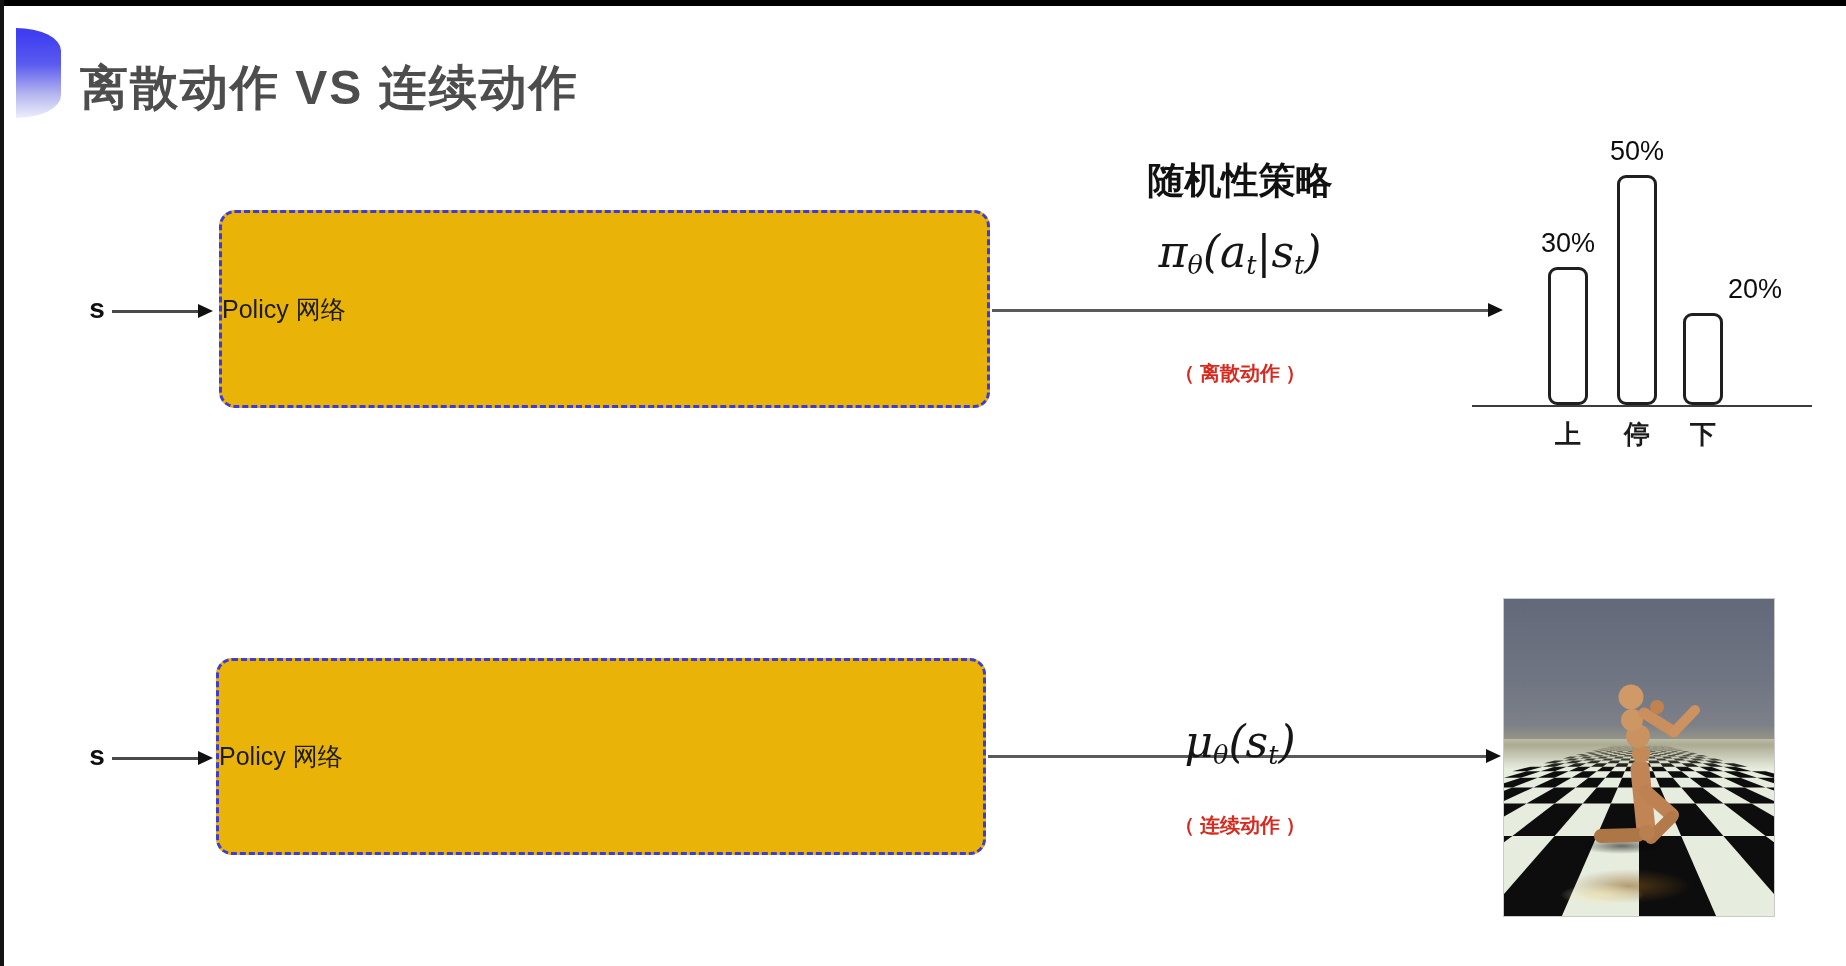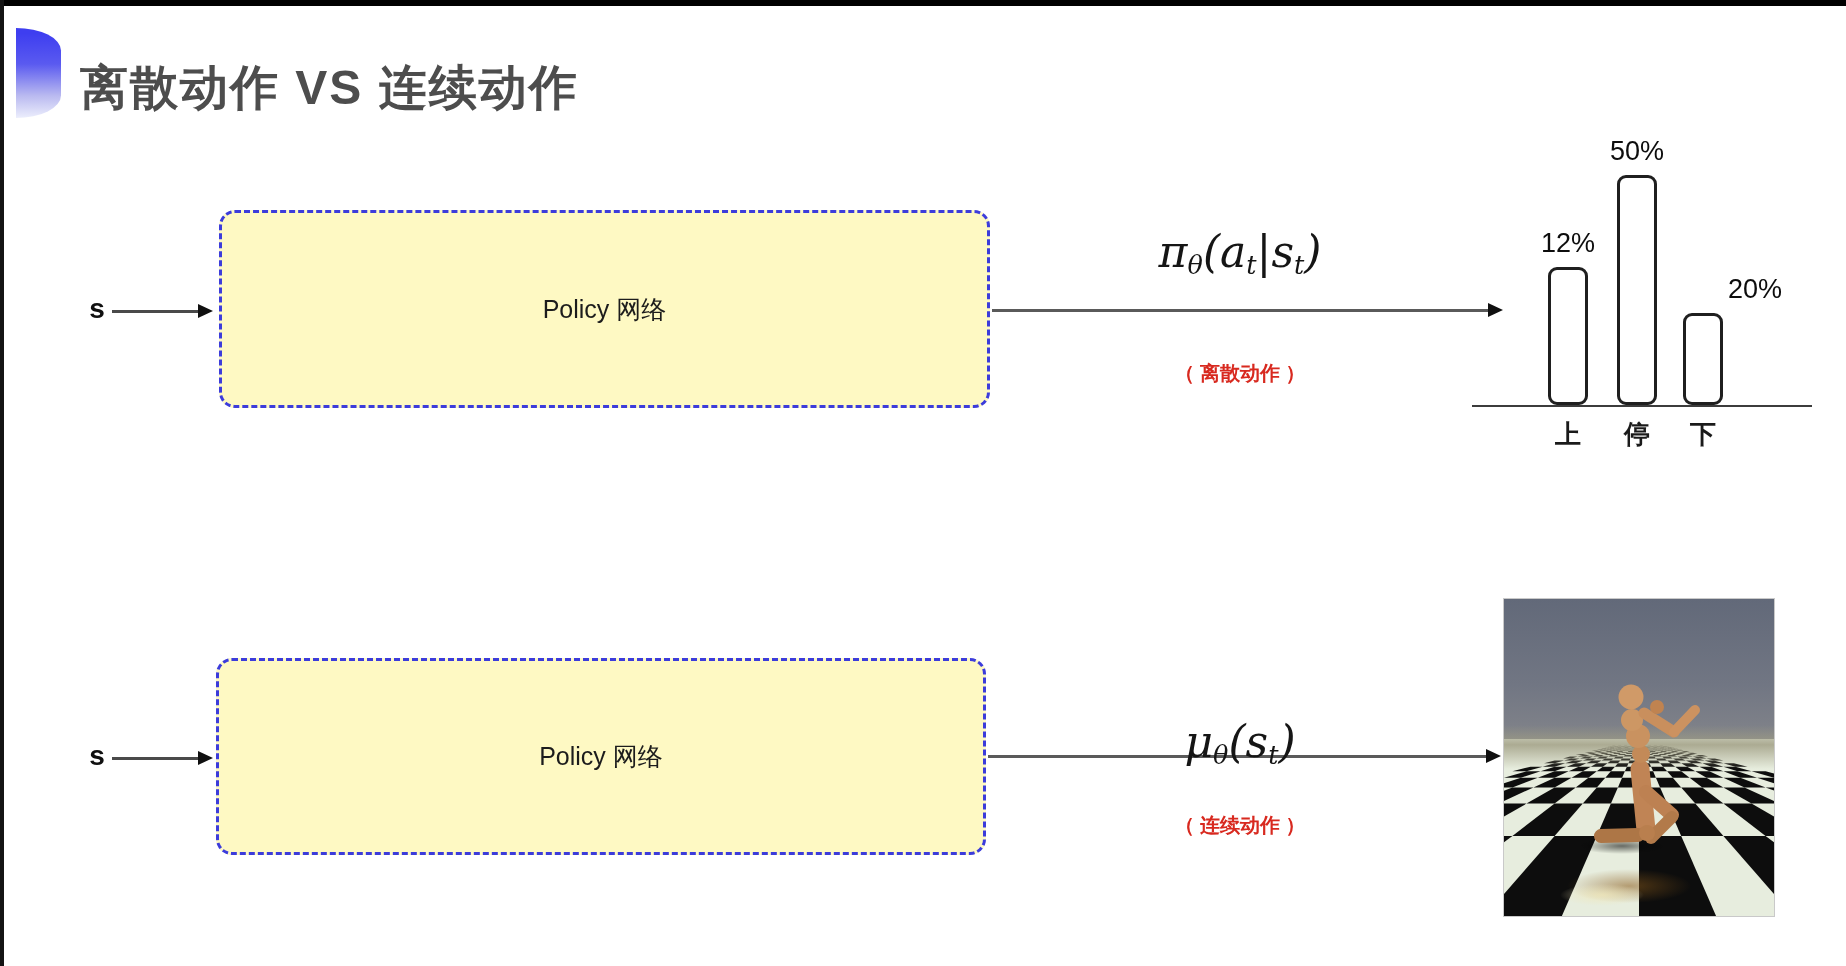--- a/index.html
+++ b/index.html
@@ -20,22 +20,22 @@
   .s1{top:293px;} .s2{top:740px;}
   .aline{position:absolute;height:3px;background:#4a4a4a;}
   .ahead{position:absolute;width:0;height:0;border-top:7px solid transparent;
          border-bottom:7px solid transparent;border-left:15px solid #101010;}
   .al1{left:112px;top:310px;width:88px;} .ah1{left:198px;top:304px;}
   .al2{left:992px;top:309px;width:498px;background:#5a5a5a;} .ah2{left:1488px;top:303px;}
   .al3{left:112px;top:757px;width:88px;} .ah3{left:198px;top:751px;}
   .al4{left:988px;top:755px;width:502px;background:#5a5a5a;} .ah4{left:1486px;top:749px;}
 
   
-  .pbox{position:absolute;border:3px dashed #3c3cdb;border-radius:16px;background:#fef9c3;
-        display:flex;align-items:center;justify-content:center;box-sizing:border-box;}
+  .pbox{position:absolute;border:3px dashed #3c3cdb;border-radius:16px;background:#eab308;
+        display:flex;align-items:center;justify-content:flex-start;box-sizing:border-box;}
   .pbox span{font-size:25px;color:#1c1c1c;}
   .b1{left:219px;top:210px;width:771px;height:198px;}
   .b2{left:216px;top:658px;width:770px;height:197px;}
 
   
   .ptitle{position:absolute;left:1040px;width:400px;text-align:center;font-size:37px;
           font-weight:700;color:#111;}
   .t1{top:156px;} .t2{top:620px;}
   .formula{position:absolute;left:1040px;width:400px;text-align:center;font-size:44px;color:#151515;
            font-family:"DejaVu Serif","Liberation Serif",serif;font-style:italic;}
@@ -75,25 +75,26 @@
   <div class="aline al1"></div>
   <div class="ahead ah1"></div>
 
   <div class="pbox b1">
     <span>Policy 网络</span>
   </div>
 
   <div class="aline al2"></div>
   <div class="ahead ah2"></div>
 
+  <div class="ptitle t1">随机性策略</div>
   <div class="formula f1"><span>π</span><sub>θ</sub><span>(</span><span>a</span><sub>t</sub><span>|</span><span>s</span><sub>t</sub><span>)</span></div>
   <div class="note n1">（ 离散动作 ）</div>
 
   <div class="chart">
-    <div class="bval bv-a" style="bottom: 201px;">12%</div>
+    <div class="bval bv-a" style="bottom: 201px;">30%</div>
     <div class="bval bv-b" style="bottom: 293px;">50%</div>
     <div class="bval bv-c" style="bottom: 155px;">20%</div>
     <div class="bar bar-a" style="height: 138px;"></div>
     <div class="bar bar-b" style="height: 230px;"></div>
     <div class="bar bar-c" style="height: 92px;"></div>
     <div class="baseline"></div>
     <div class="tick tk-a">上</div>
     <div class="tick tk-b">停</div>
     <div class="tick tk-c">下</div>
   </div>

